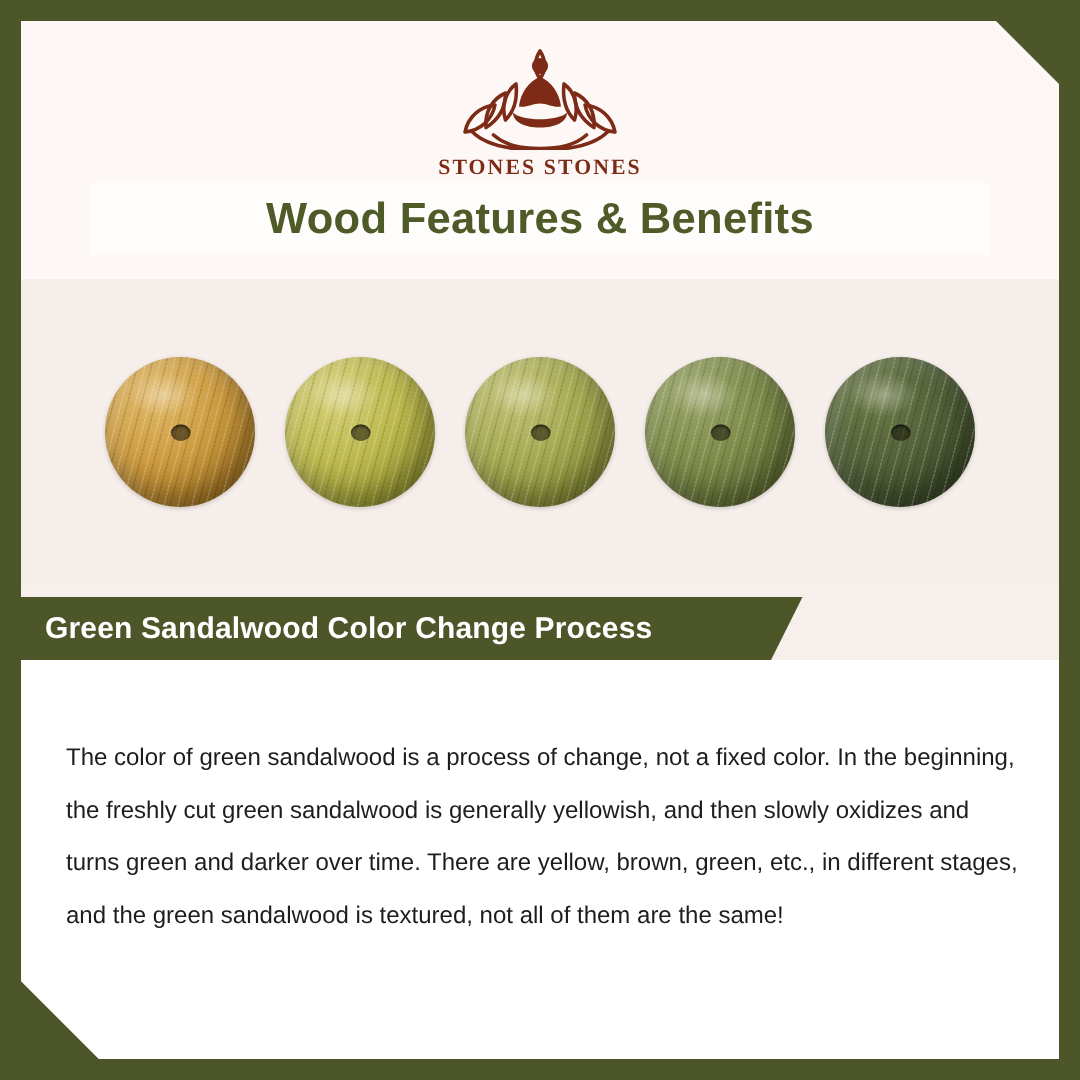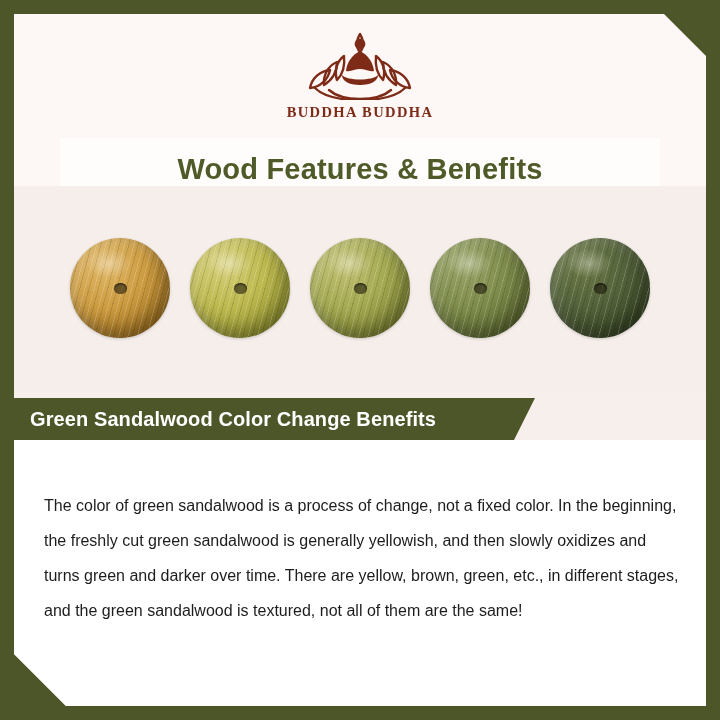--- a/index.html
+++ b/index.html
@@ -87,26 +87,26 @@
     font-size: 14.5px;
     letter-spacing: 1.4px;
     font-weight: bold;
     color: #7d2b17;
     font-family: "Liberation Serif", serif;
   }
 
   .title-bar {
     position: absolute;
     left: 46px;
-    top: 124px;
+    top: 108px;
     width: 600px;
     height: 48px;
     background: #fffdfb;
     display: flex;
-    align-items: flex-end;
+    align-items: center;
     justify-content: center;
   }
   .title-text {
     font-size: 29px;
     font-weight: bold;
     color: #4e5a27;
     letter-spacing: 0.2px;
     font-family: "Liberation Sans", sans-serif;
   }
 
@@ -240,21 +240,21 @@
           <path d="M39 57 C 38 47, 43 38, 52 34 C 52 44, 47 52, 39 57 Z"></path>
           <path d="M111 57 C 112 47, 107 38, 98 34 C 98 44, 103 52, 111 57 Z"></path>
 
           <path d="M25 60 C 27 50, 35 43, 45 42 C 43 52, 35 59, 25 60 Z"></path>
           <path d="M125 60 C 123 50, 115 43, 105 42 C 107 52, 115 59, 125 60 Z"></path>
 
           <path d="M30 60 C 40 70, 58 72, 75 72 C 92 72, 110 70, 120 60"></path>
           <path d="M44 62 C 52 69, 62 71, 75 71 C 88 71, 98 69, 106 62"></path>
         </g>
       </svg>
-      <span class="brand-name">BUDDHA BUDDHA</span>
+      <span class="brand-name">STONES STONES</span>
     </div>
 
     <div class="title-bar">
       <span class="title-text">Wood Features &amp; Benefits</span>
     </div>
   </div>
 
   <div class="beads">
     <div class="bead" style="background: radial-gradient(circle at 34% 28%, #e0b866 0%, #cd9c41 42%, #a97a26 74%, #7e5a18 100%);">
       <div class="grain"></div>
@@ -277,21 +277,21 @@
       <div class="hole"></div>
     </div>
     <div class="bead" style="background: radial-gradient(circle at 34% 28%, #6c7a46 0%, #53623a 42%, #3c4a28 74%, #28331a 100%);">
       <div class="grain"></div>
       <div class="shine"></div>
       <div class="hole"></div>
     </div>
   </div>
 
   <div class="band">
-    <span class="band-text">Green Sandalwood Color Change Benefits</span>
+    <span class="band-text">Green Sandalwood Color Change Process</span>
   </div>
 
   <div class="body-card">
     <p class="body-text">The color of green sandalwood is a process of change, not a fixed color. In the beginning, the freshly cut green sandalwood is generally yellowish, and then slowly oxidizes and turns green and darker over time. There are yellow, brown, green, etc., in different stages, and the green sandalwood is textured, not all of them are the same!</p>
   </div>
 
   <div class="notch-tr"></div>
   <div class="notch-bl"></div>
 </div>
 

